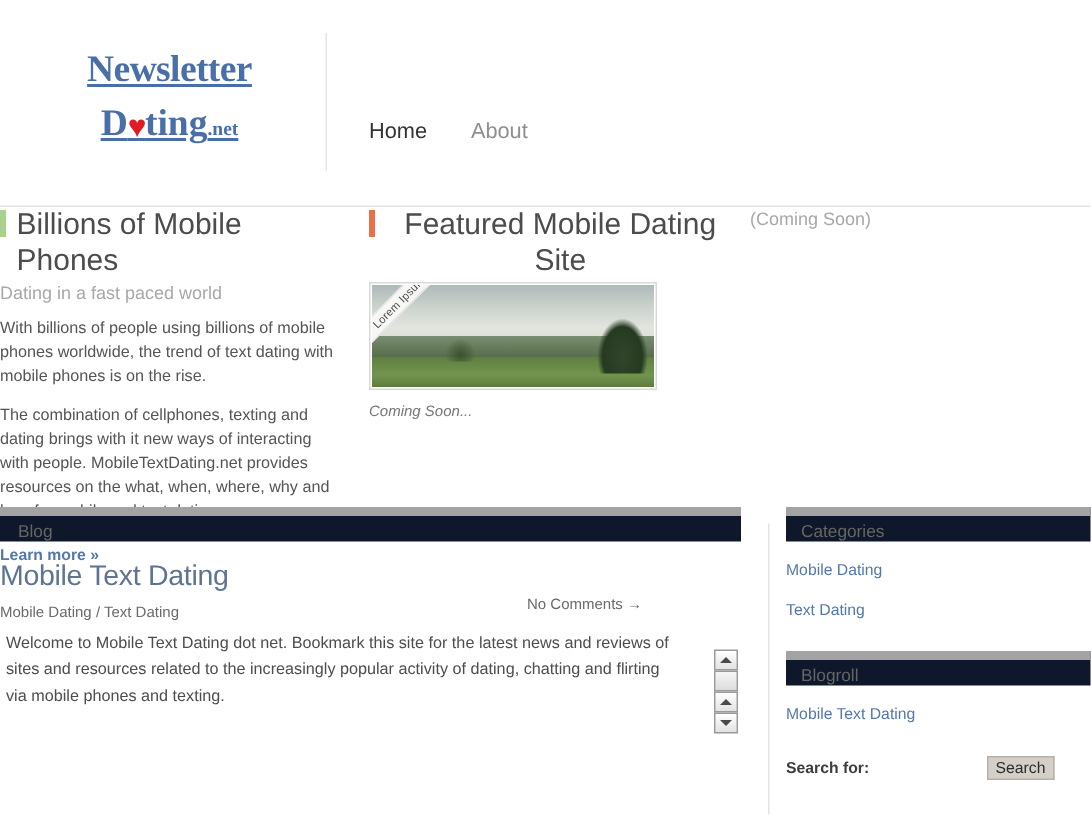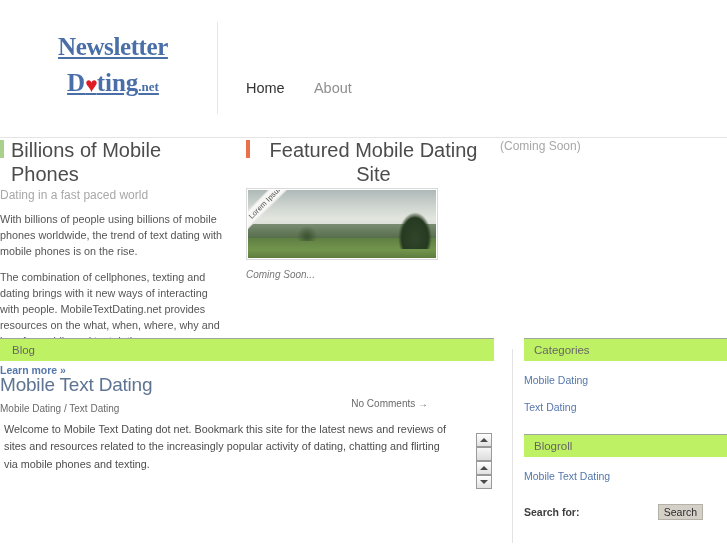--- a/index.html
+++ b/index.html
@@ -203,22 +203,22 @@
   .coming-soon {
     font-size: 10px;
     font-style: italic;
     color: #777777;
     margin-top: 9px;
   }
 
   
   .lower { position: relative; }
   .bar {
-    background: #bef264;
-    border-top: 1px solid #a3a3a3;
+    background: #0f172a;
+    border-top: 6px solid #a3a3a3;
     height: 23px;
     line-height: 23px;
     font-size: 11.5px;
     color: #666666;
     padding-left: 12px;
     box-sizing: border-box;
   }
   .main-col {
     position: absolute;
     left: 0;

